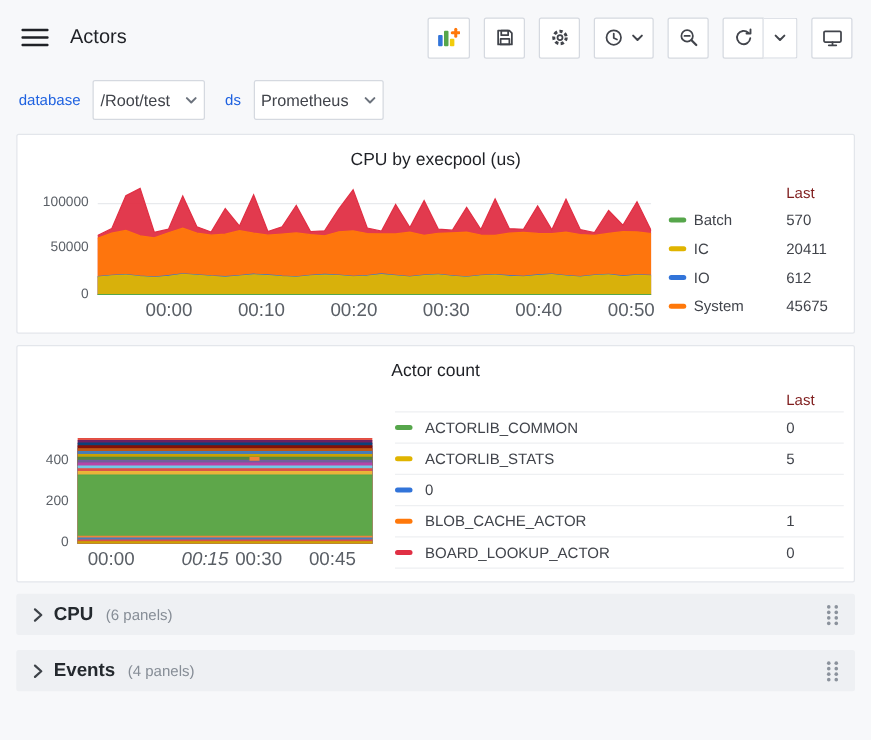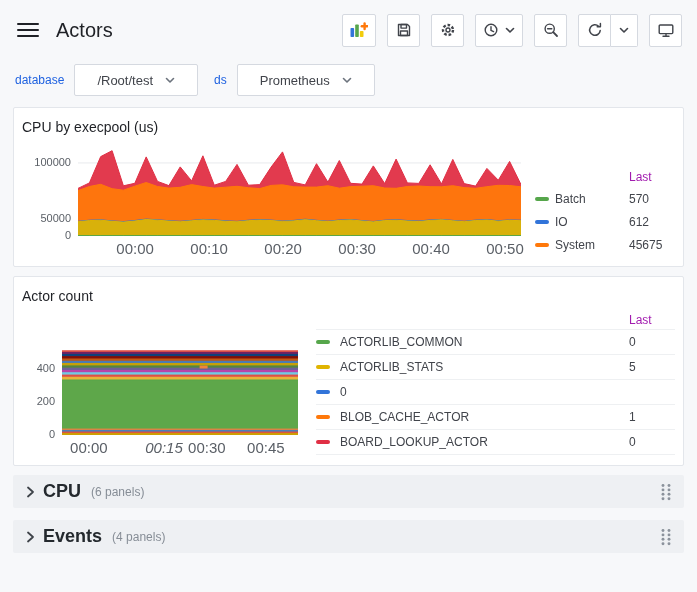--- a/index.html
+++ b/index.html
@@ -1,69 +1,69 @@
 <!DOCTYPE html>
 <html><head>
 <meta charset="utf-8">
 <style>
   *{box-sizing:border-box;margin:0;padding:0}
   html,body{width:697px;height:592px}
   body{background:#f7f8fa;font-family:"Liberation Sans",sans-serif;color:#41444b;overflow:hidden;position:relative}
   
   .topbar{display:flex;align-items:center;height:60px;padding:0 15px}
   .menu-btn{background:none;border:none;cursor:pointer;display:flex;align-items:center;margin-right:15px;padding:2px}
-  .dash-title{font-size:20px;font-weight:500;color:#1f2126}
+  .dash-title{font-size:16px;font-weight:500;color:#1f2126}
   .toolbar{margin-left:auto;display:flex;align-items:center;gap:11px}
   .tool-btn{height:33px;min-width:33px;display:flex;align-items:center;justify-content:center;background:#fff;
     border:1px solid #d5d9e0;border-radius:2px;cursor:pointer;gap:6px;padding:0 7px}
   .btn-group{display:flex}
   .btn-group .tool-btn:first-child{border-top-right-radius:0;border-bottom-right-radius:0}
   .btn-group .tool-btn:last-child{border-left:none;border-top-left-radius:0;border-bottom-left-radius:0;min-width:27px;padding:0 6px}
   
   .submenu{display:flex;align-items:flex-end;gap:16px;padding:4px 15px 11px}
   .var-item{display:flex;align-items:center;gap:10px}
   .var-label{color:#1f62e0;font-size:12px;font-weight:500;cursor:pointer}
   .var-select{display:flex;align-items:center;gap:12px;background:#fff;border:1px solid #d5d9e0;border-radius:2px;
-    height:32px;padding:0 22px;font-size:13px;color:#41444b;cursor:pointer}
+    height:32px;padding:0 5px;font-size:13px;color:#41444b;cursor:pointer}
   
   .content{padding:0 13px}
   .panel{background:#fff;border:1px solid #e3e6eb;border-radius:2px;padding:7px 8px 10px;margin-bottom:9px}
-  .panel-title{text-align:left;font-size:14px;font-weight:500;color:#1f2126;height:26px;line-height:24px;cursor:pointer}
+  .panel-title{text-align:center;font-size:14px;font-weight:500;color:#1f2126;height:26px;line-height:24px;cursor:pointer}
   .panel-body{display:flex;align-items:flex-end}
   .plot-row{display:flex;align-items:flex-end}
   .ylabels{position:relative;height:95px;font-size:11px;color:#5a5f66}
   .ylabels span{position:absolute;right:7px;white-space:nowrap}
   .cpu .ylabels{width:56px}
   .actor .ylabels{width:40px}
   .plot{position:relative;cursor:crosshair}
   .plot svg{display:block}
   .plot-cpu{width:443px;height:95px}
   .plot-actor{width:236px;height:95px}
   .xlabels{position:relative;height:18px;font-size:15px;color:#5a5f66;margin-top:2px}
   .xlabels span{position:absolute;top:2px;width:40px;text-align:center}
   .cpu .xlabels{margin-left:56px;width:443px}
   .actor .xlabels{margin-left:40px;width:236px}
   
   .legend{font-size:12px;color:#41444b}
   .legend-cpu{width:140px;margin-left:14px}
   .legend-actor{flex:1;margin-left:18px}
   .lg-head{display:grid;height:20px;align-items:center}
-  .lg-last{color:#a21caf;font-weight:500;cursor:pointer}
+  .lg-last{color:#7f1d1d;font-weight:500;cursor:pointer}
   .legend-cpu .lg-head,.legend-cpu .lg-row{grid-template-columns:20px 1fr 46px}
   .legend-actor .lg-head,.legend-actor .lg-row{grid-template-columns:24px 1fr 46px}
   .lg-row{display:grid;align-items:center;height:23px;cursor:pointer}
   .legend-actor .lg-head{border-bottom:1px solid #eef0f2}
   .legend-actor .lg-row{height:25px;border-bottom:1px solid #eef0f2}
   .swatch{width:14px;height:4px;border-radius:2px;display:inline-block}
   .lg-name{overflow:hidden;white-space:nowrap;text-overflow:ellipsis}
   
   .dash-row{display:flex;align-items:center;height:33px;margin-top:6px;margin-bottom:12px;background:#eef0f3;
     border-radius:2px;padding:0 9px;cursor:pointer}
   .row-chevron{display:flex;margin-right:5px}
-  .row-title{font-size:18px;font-weight:600;color:#24292e;margin-right:10px}
+  .row-title{font-size:15px;font-weight:600;color:#24292e;margin-right:10px}
   .row-count{font-size:12px;color:#868d96}
   .drag-handle{margin-left:auto;display:flex;cursor:grab;padding:3px;background:none;border:none}
 </style>
 </head>
 <body>
 
 <header class="topbar">
   <button class="menu-btn">
     <svg width="22" height="16" viewBox="0 0 22 16">
         <g stroke="#1f2126" stroke-width="2" stroke-linecap="round">
@@ -162,21 +162,21 @@
 
 <div class="content">
 
   <div class="panel">
     <div class="panel-title">CPU by execpool (us)</div>
     <div class="panel-body">
       <div class="chart-block cpu">
         <div class="plot-row">
           <div class="ylabels">
               <span style="top: 88px;">0</span>
-              <span style="top: 51.4615px; margin-top: 20px;">50000</span>
+              <span style="top: 51.4615px;">50000</span>
               <span style="top: 14.9231px;">100000</span>
             </div>
           <div class="plot plot-cpu">
               <svg width="443" height="95">
                 <line x1="0" x2="443" y1="94.5" y2="94.5" stroke="#d3d6db" stroke-width="1"></line>
                 <line x1="0" x2="443" y1="58.46153846153846" y2="58.46153846153846" stroke="#e8eaed" stroke-width="1"></line>
                 <line x1="0" x2="443" y1="21.92307692307692" y2="21.92307692307692" stroke="#e8eaed" stroke-width="1"></line>
                 <polygon points="0,95 0.0,47.4 11.4,41.9 22.7,15.6 34.1,9.7 45.4,44.8 56.8,42.3 68.2,15.9 79.5,40.4 90.9,44.6 102.2,25.9 113.6,39.9 124.9,14.8 136.3,44.2 147.7,40.4 159.0,23.4 170.4,44.2 181.7,43.6 193.1,26.1 204.5,10.9 215.8,41.4 227.2,43.9 238.5,22.7 249.9,41.1 261.3,19.5 272.6,42.3 284.0,43.1 295.3,24.9 306.7,42.6 318.1,18.1 329.4,41.9 340.8,42.4 352.1,23.8 363.5,42.9 374.8,18.4 386.2,42.6 397.6,45.1 408.9,27.4 420.3,39.2 431.6,20.4 443.0,43.6 443,95" fill="#E02F44" fill-opacity="0.95"></polygon>
                 <polyline points="0.0,47.4 11.4,41.9 22.7,15.6 34.1,9.7 45.4,44.8 56.8,42.3 68.2,15.9 79.5,40.4 90.9,44.6 102.2,25.9 113.6,39.9 124.9,14.8 136.3,44.2 147.7,40.4 159.0,23.4 170.4,44.2 181.7,43.6 193.1,26.1 204.5,10.9 215.8,41.4 227.2,43.9 238.5,22.7 249.9,41.1 261.3,19.5 272.6,42.3 284.0,43.1 295.3,24.9 306.7,42.6 318.1,18.1 329.4,41.9 340.8,42.4 352.1,23.8 363.5,42.9 374.8,18.4 386.2,42.6 397.6,45.1 408.9,27.4 420.3,39.2 431.6,20.4 443.0,43.6" fill="none" stroke="#E02F44" stroke-width="1"></polyline>
                 <polygon points="0,95 0.0,49.6 11.4,45.5 22.7,43.3 34.1,47.7 45.4,49.2 56.8,45.2 68.2,41.5 79.5,45.5 90.9,47.1 102.2,46.3 113.6,43.6 124.9,45.5 136.3,47.1 147.7,46.2 159.0,45.3 170.4,46.7 181.7,47.6 193.1,44.4 204.5,43.8 215.8,45.8 227.2,46.1 238.5,46.1 249.9,44.7 261.3,47.2 272.6,45.6 284.0,45.2 295.3,44.7 306.7,47.0 318.1,47.3 329.4,45.5 340.8,45.0 352.1,45.7 363.5,45.8 374.8,44.7 386.2,46.6 397.6,47.3 408.9,45.7 420.3,44.3 431.6,44.5 443.0,45.8 443,95" fill="#FF780A" fill-opacity="0.95"></polygon>
@@ -202,20 +202,25 @@
       <div class="legend legend-cpu">
         <div class="lg-head">
           <span></span>
             <span></span>
           <span class="lg-last">Last</span>
         </div>
         <div class="lg-row">
           <span class="swatch" style="background: rgb(86, 166, 75);"></span>
           <span class="lg-name">Batch</span>
           <span class="lg-val">570</span>
+        </div>
+        <div class="lg-row">
+          <span class="swatch" style="background: rgb(224, 180, 0);"></span>
+          <span class="lg-name">IC</span>
+          <span class="lg-val">20411</span>
         </div>
         <div class="lg-row">
           <span class="swatch" style="background: rgb(50, 116, 217);"></span>
           <span class="lg-name">IO</span>
           <span class="lg-val">612</span>
         </div>
         <div class="lg-row">
           <span class="swatch" style="background: rgb(255, 120, 10);"></span>
           <span class="lg-name">System</span>
           <span class="lg-val">45675</span>

